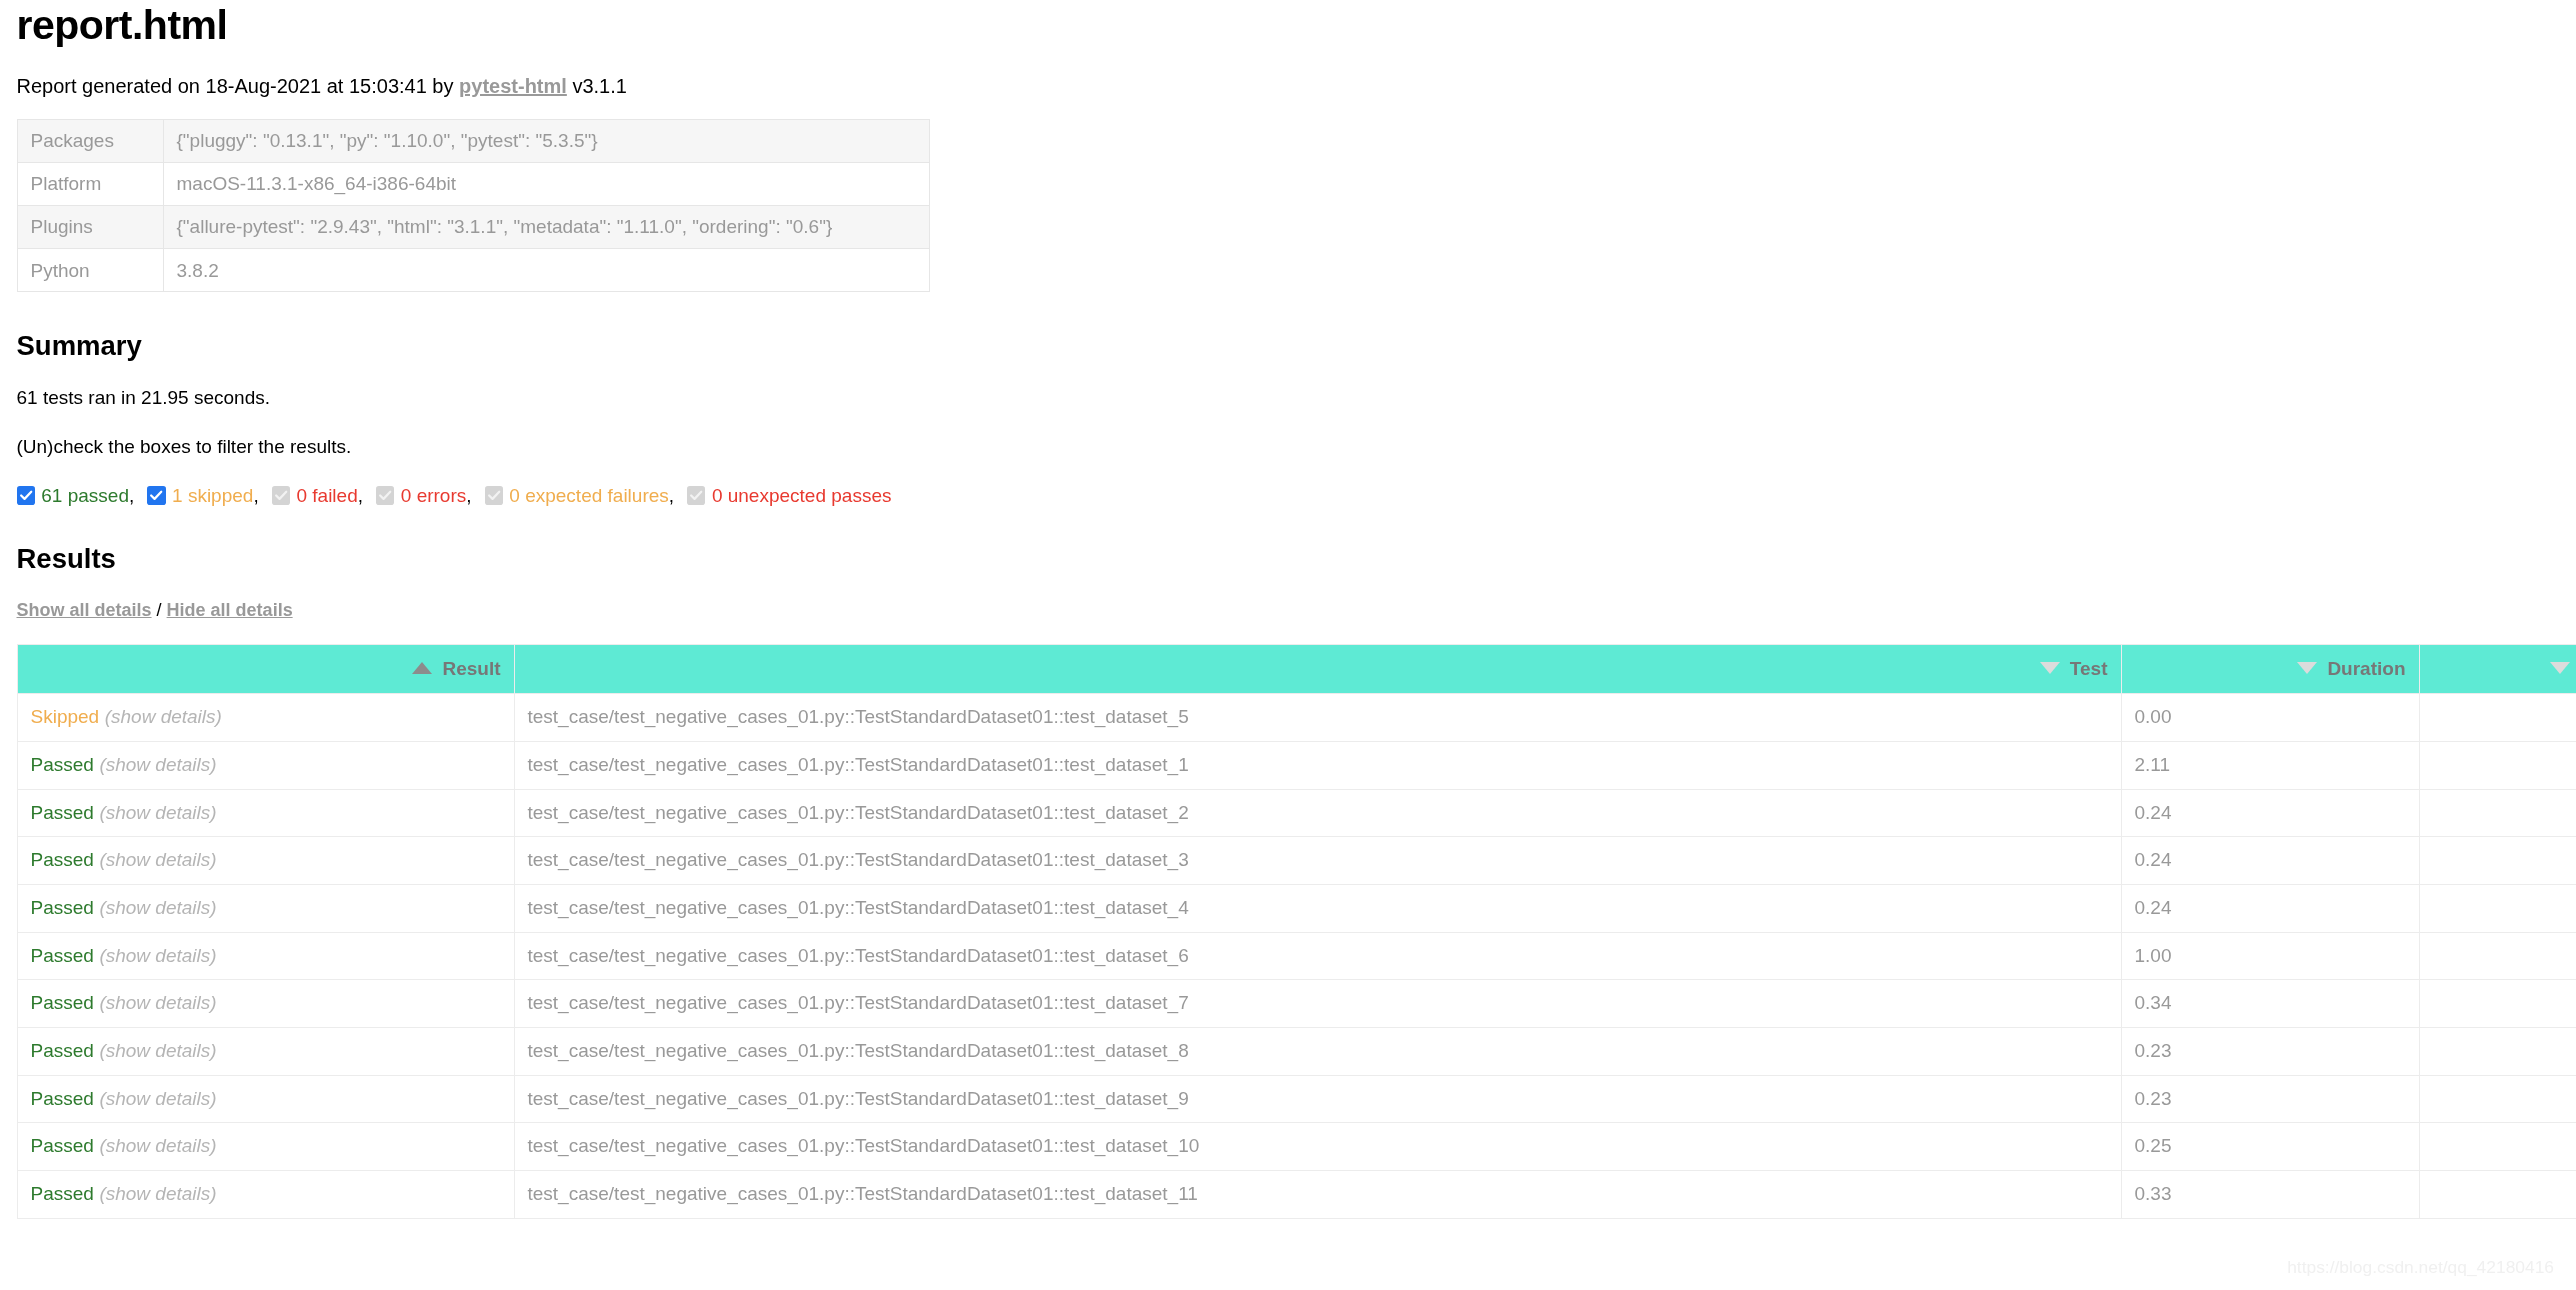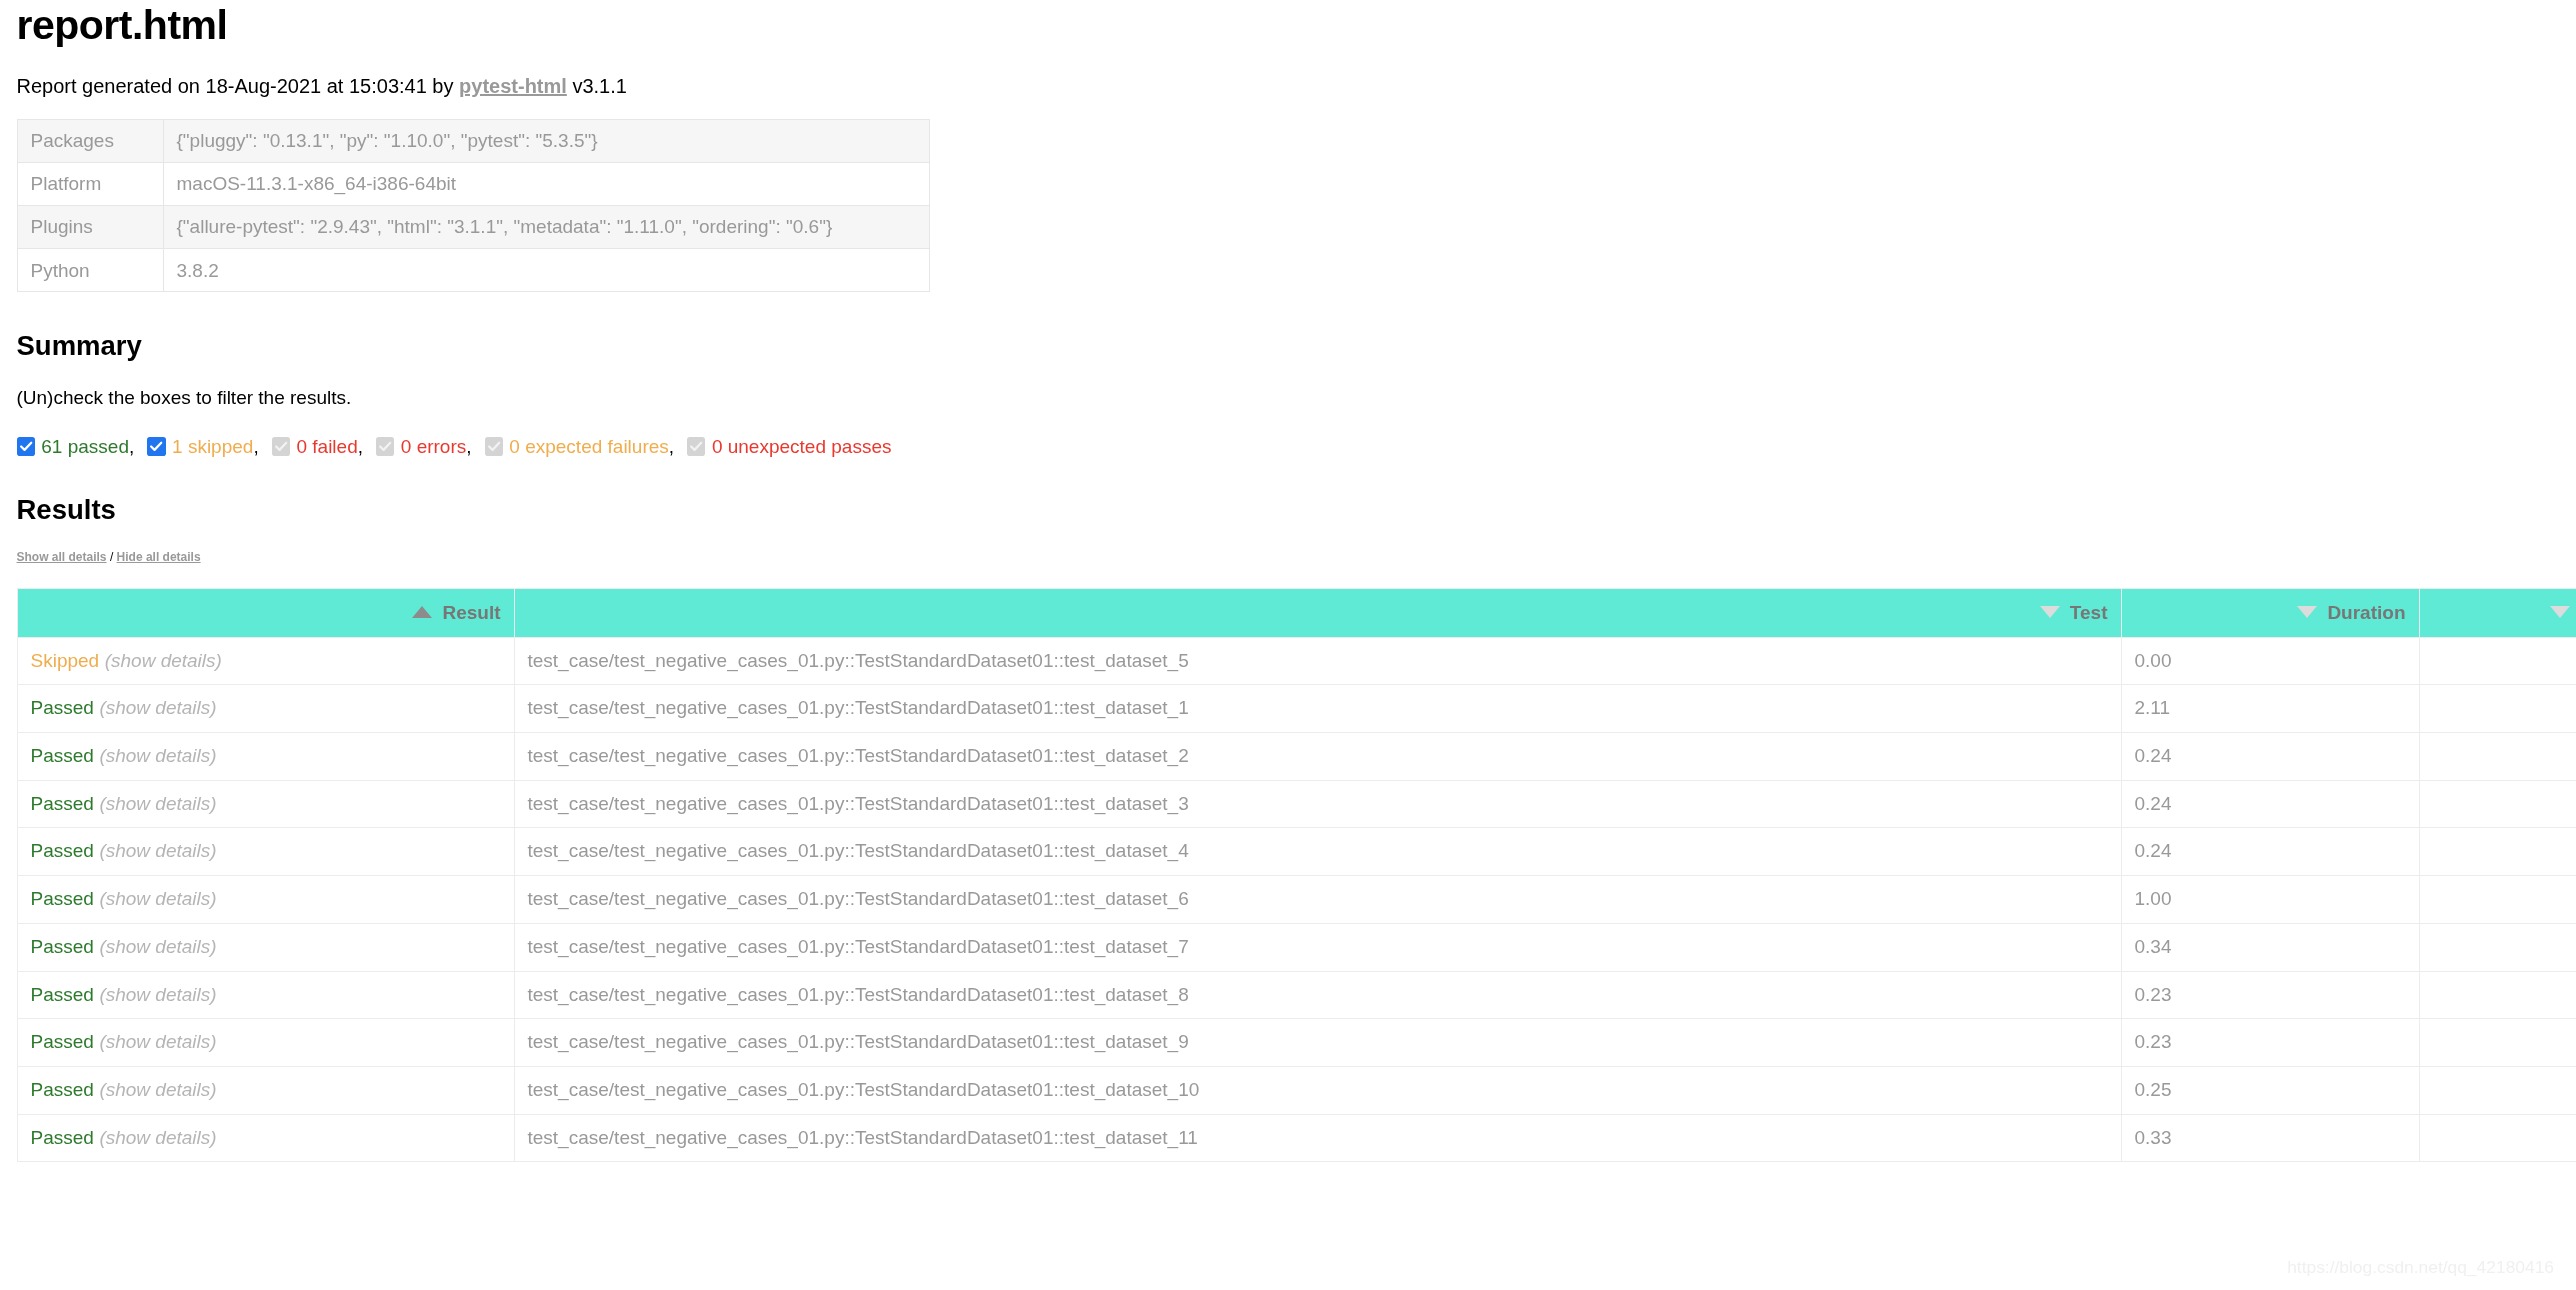--- a/index.html
+++ b/index.html
@@ -115,21 +115,21 @@
   .c-passed  { color: #2d7a2d; }
   .c-skipped { color: #f0ad4e; }
   .c-failed  { color: #e8392f; }
   .c-errors  { color: #e8392f; }
   .c-xfailed { color: #f0ad4e; }
   .c-xpassed { color: #e8392f; }
 
   
   .detail-links {
     margin-top: 24px;
-    font-size: 12px;
+    font-size: 18px;
     line-height: 1.3;
   }
   .detail-links .slash { color: #000; }
 
   table.results {
     border-collapse: collapse;
     margin-top: 22px;
     font-size: 19px;
     table-layout: fixed;
     width: 2626px;
@@ -226,20 +226,21 @@
       </tr>
       <tr>
         <td class="env-key">Python</td>
         <td>3.8.2</td>
       </tr>
     </tbody>
   </table>
 
   <h2 class="section">Summary</h2>
 
+  <p class="plain">61 tests ran in 21.95 seconds.</p>
   <p class="plain">(Un)check the boxes to filter the results.</p>
 
   <div class="filters" id="filters">
       <span class="filter-group">
         <span class="cbox on">
           <svg width="18.4" height="18.4" viewBox="0 0 20 20" aria-hidden="true">
             <path d="M4.5 10.3 L8.2 14 L15.5 6.3" fill="none" stroke="#ffffff" stroke-width="2.4" stroke-linecap="round" stroke-linejoin="round"></path>
           </svg>
         </span>
         <span class="f-label c-passed">61 passed</span>

